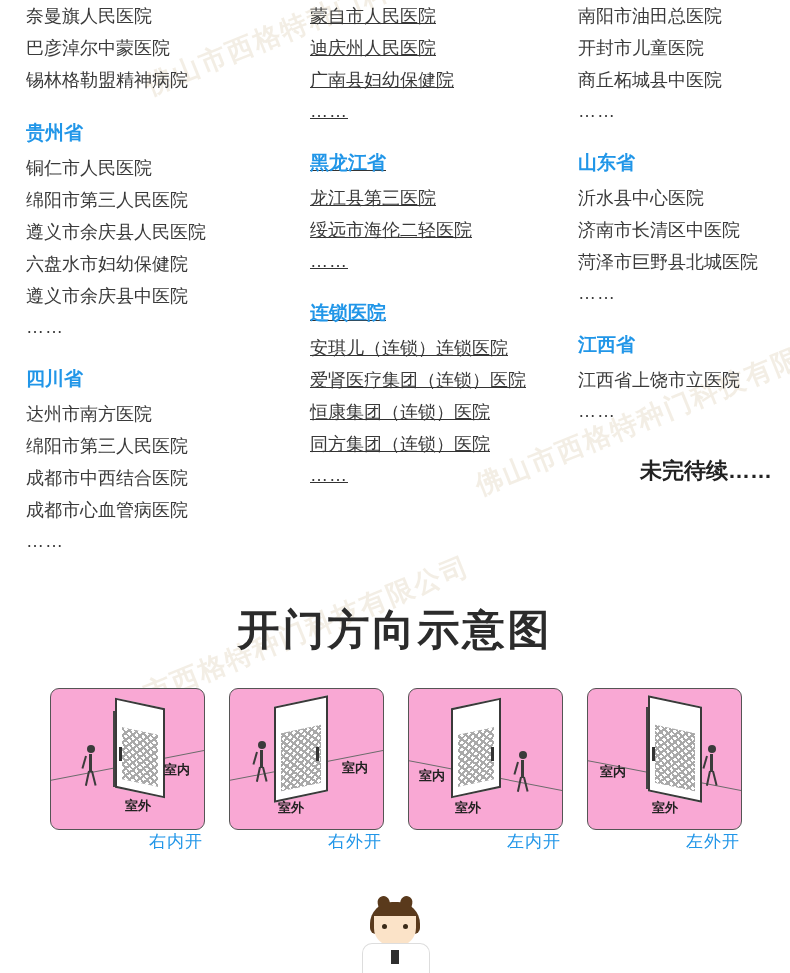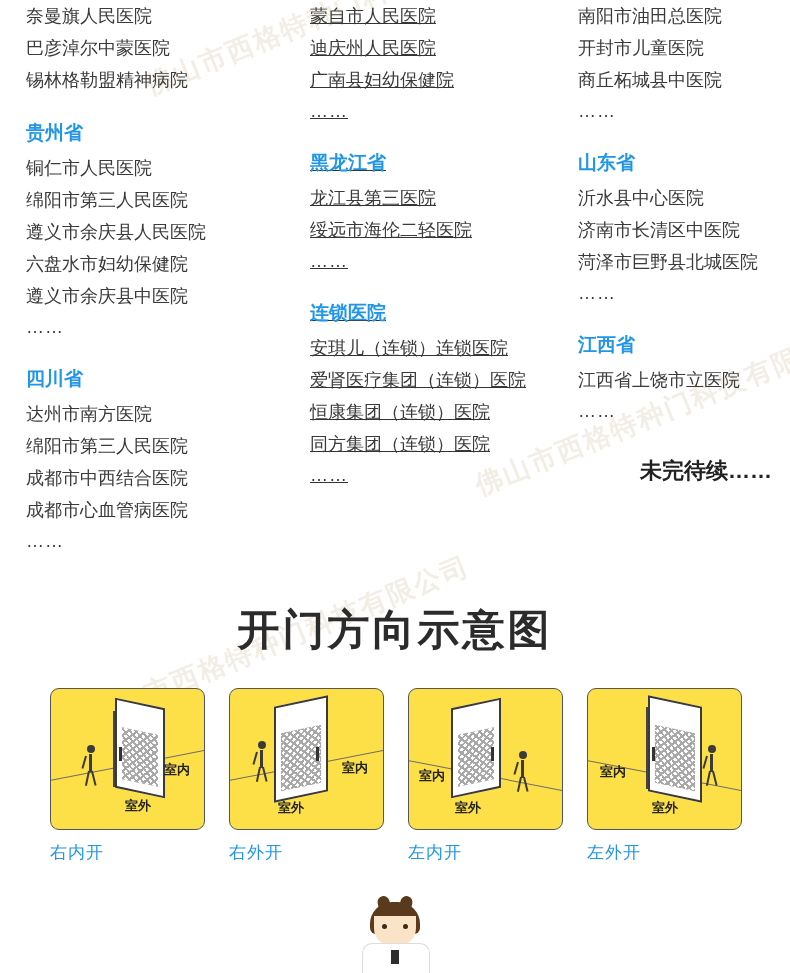--- a/index.html
+++ b/index.html
@@ -104,21 +104,21 @@
   .door-cell {
     width: 153px;
   }
   .door-box {
     width: 153px;
     height: 140px;
     border: 1px solid #555;
     border-radius: 9px;
     position: relative;
     overflow: hidden;
-    background: #fde047;
+    background: #f9a8d4;
   }
   .floor {
     position: absolute;
     left: -6px;
     top: 92px;
     width: 180px;
     height: 1px;
     background: #6b6b6b;
     transform: rotate(-11deg);
     transform-origin: left center;
@@ -197,24 +197,23 @@
   }
 
   .lbl-in, .lbl-out {
     position: absolute;
     font-size: 13px;
     color: #222;
     font-weight: bold;
     white-space: nowrap;
   }
   .door-caption {
-    text-align: left;
+    text-align: right;
     font-size: 17px;
     color: #2196e8;
-    margin-top: 11px;
     letter-spacing: 1px;
   }
 
   
   .mascot {
     position: absolute;
     left: 50%;
     transform: translateX(-50%);
     top: 902px;
     width: 70px;

